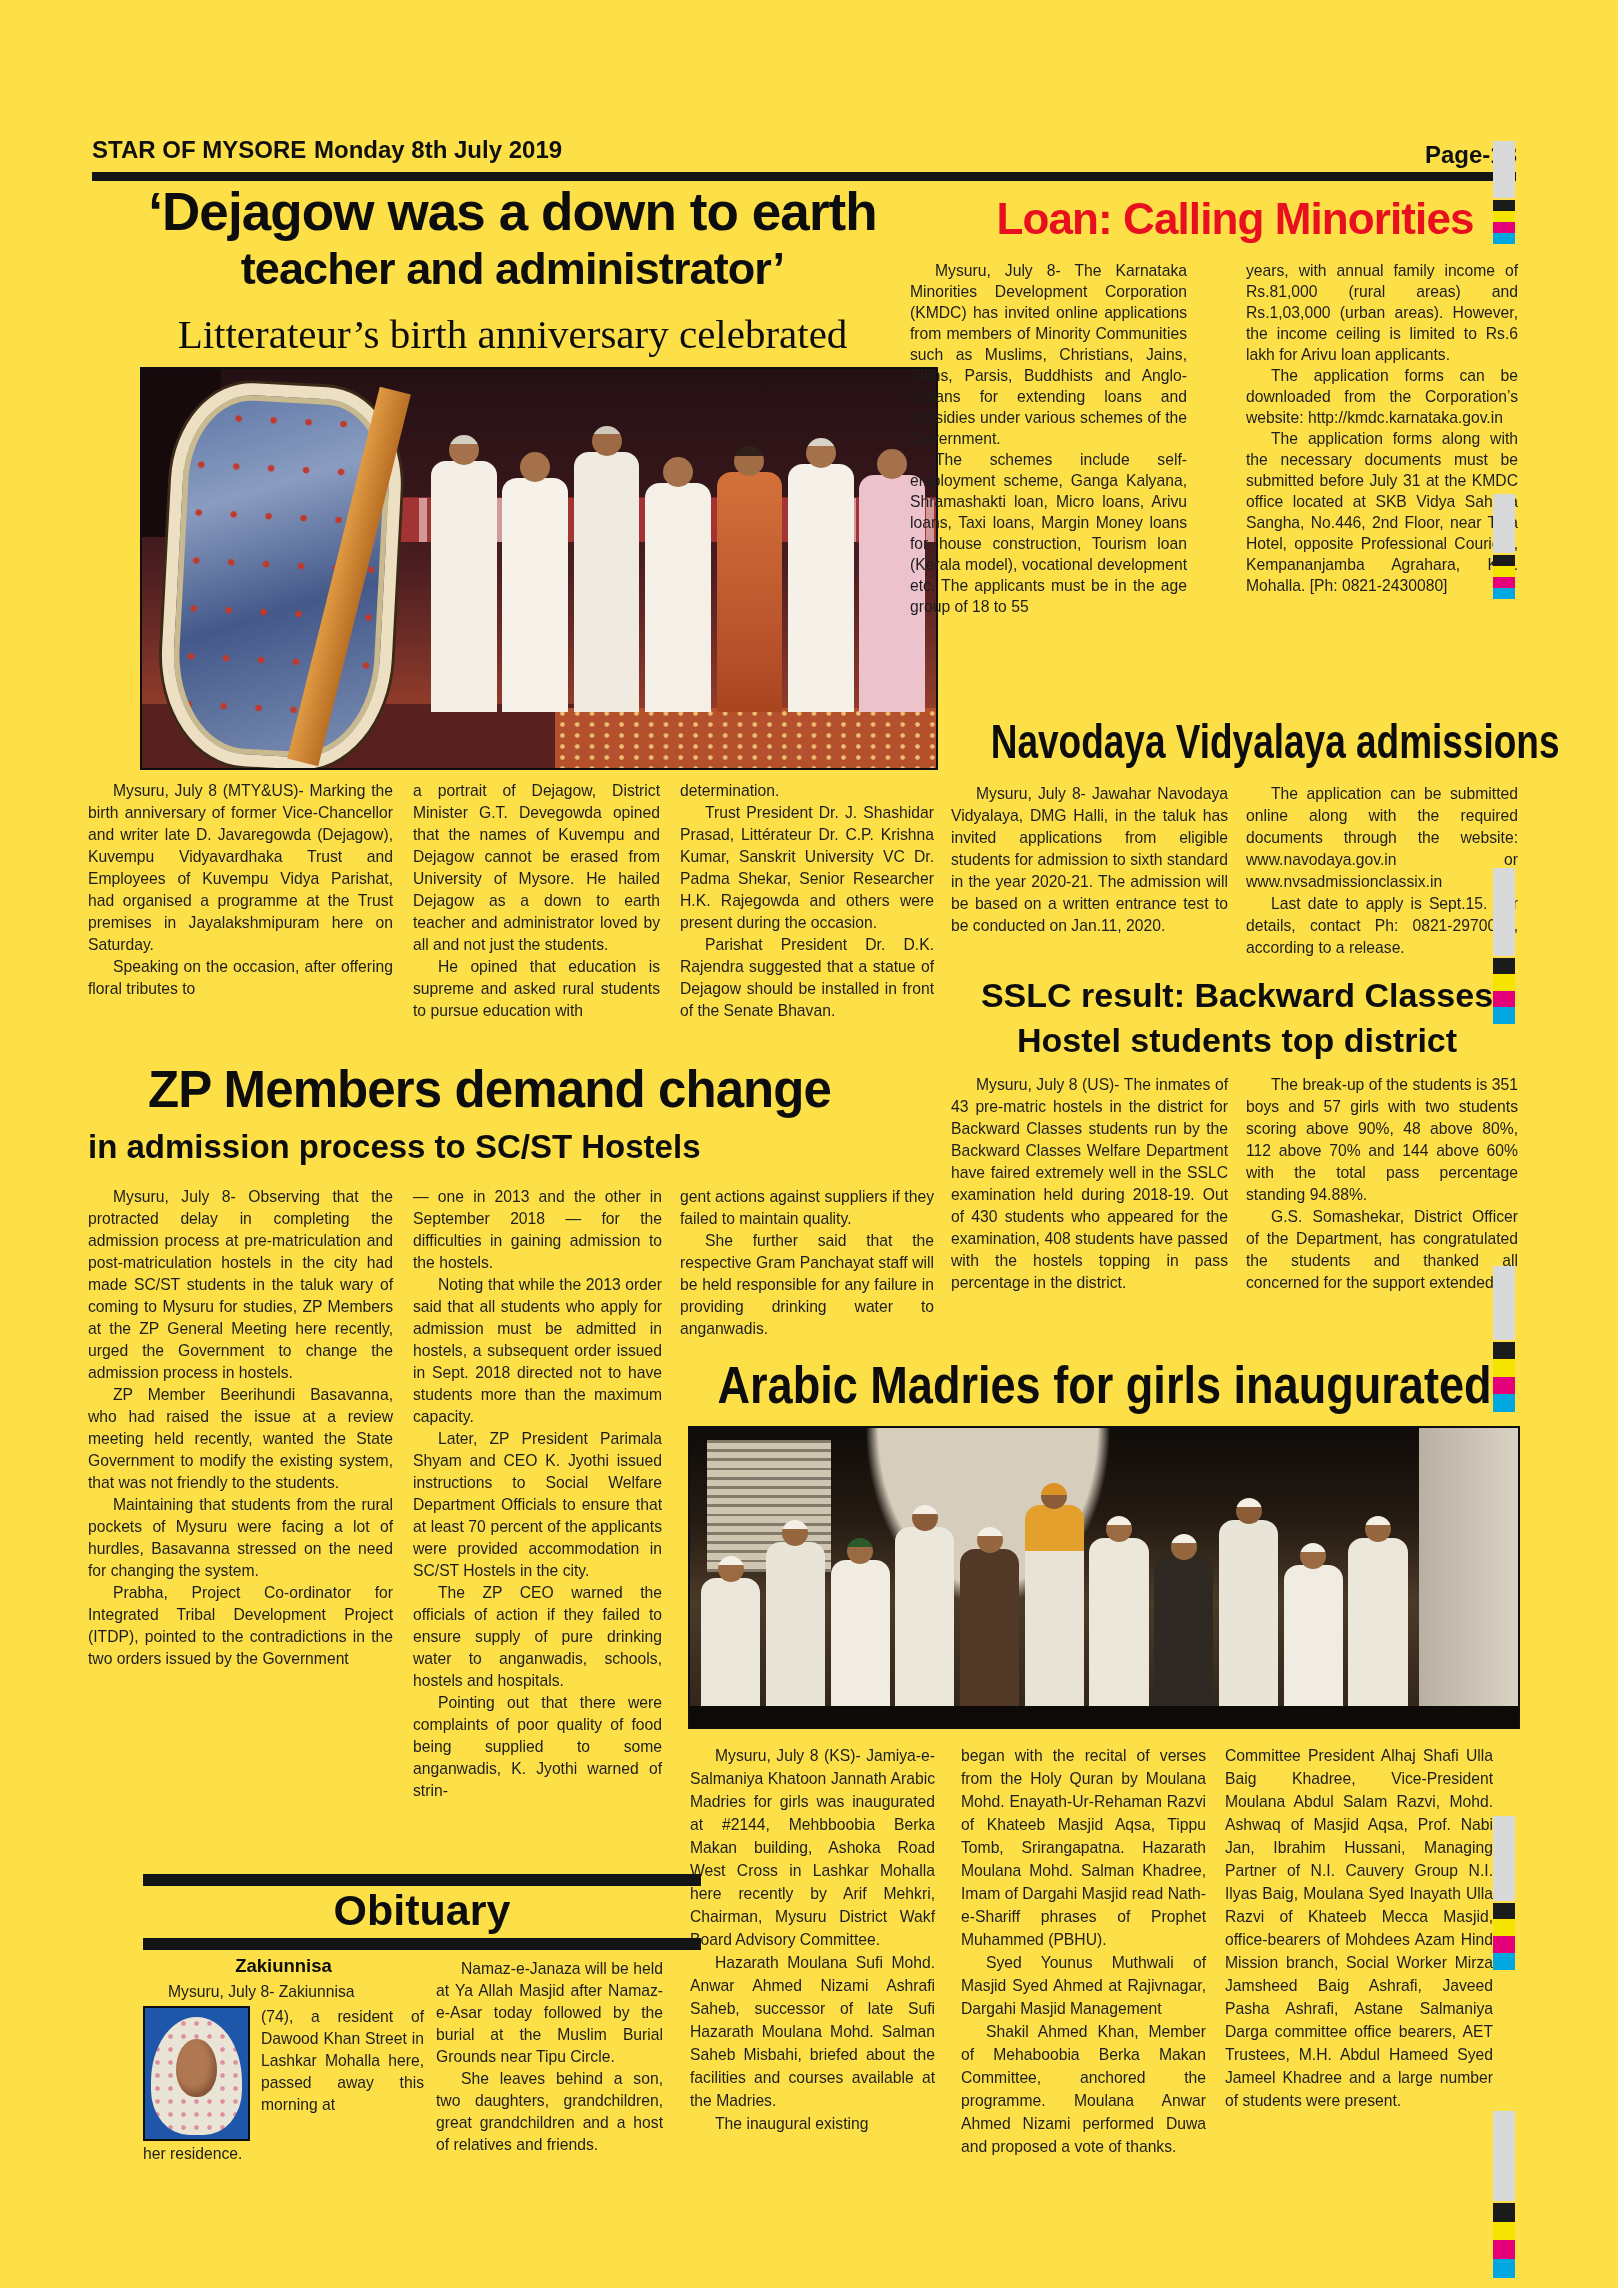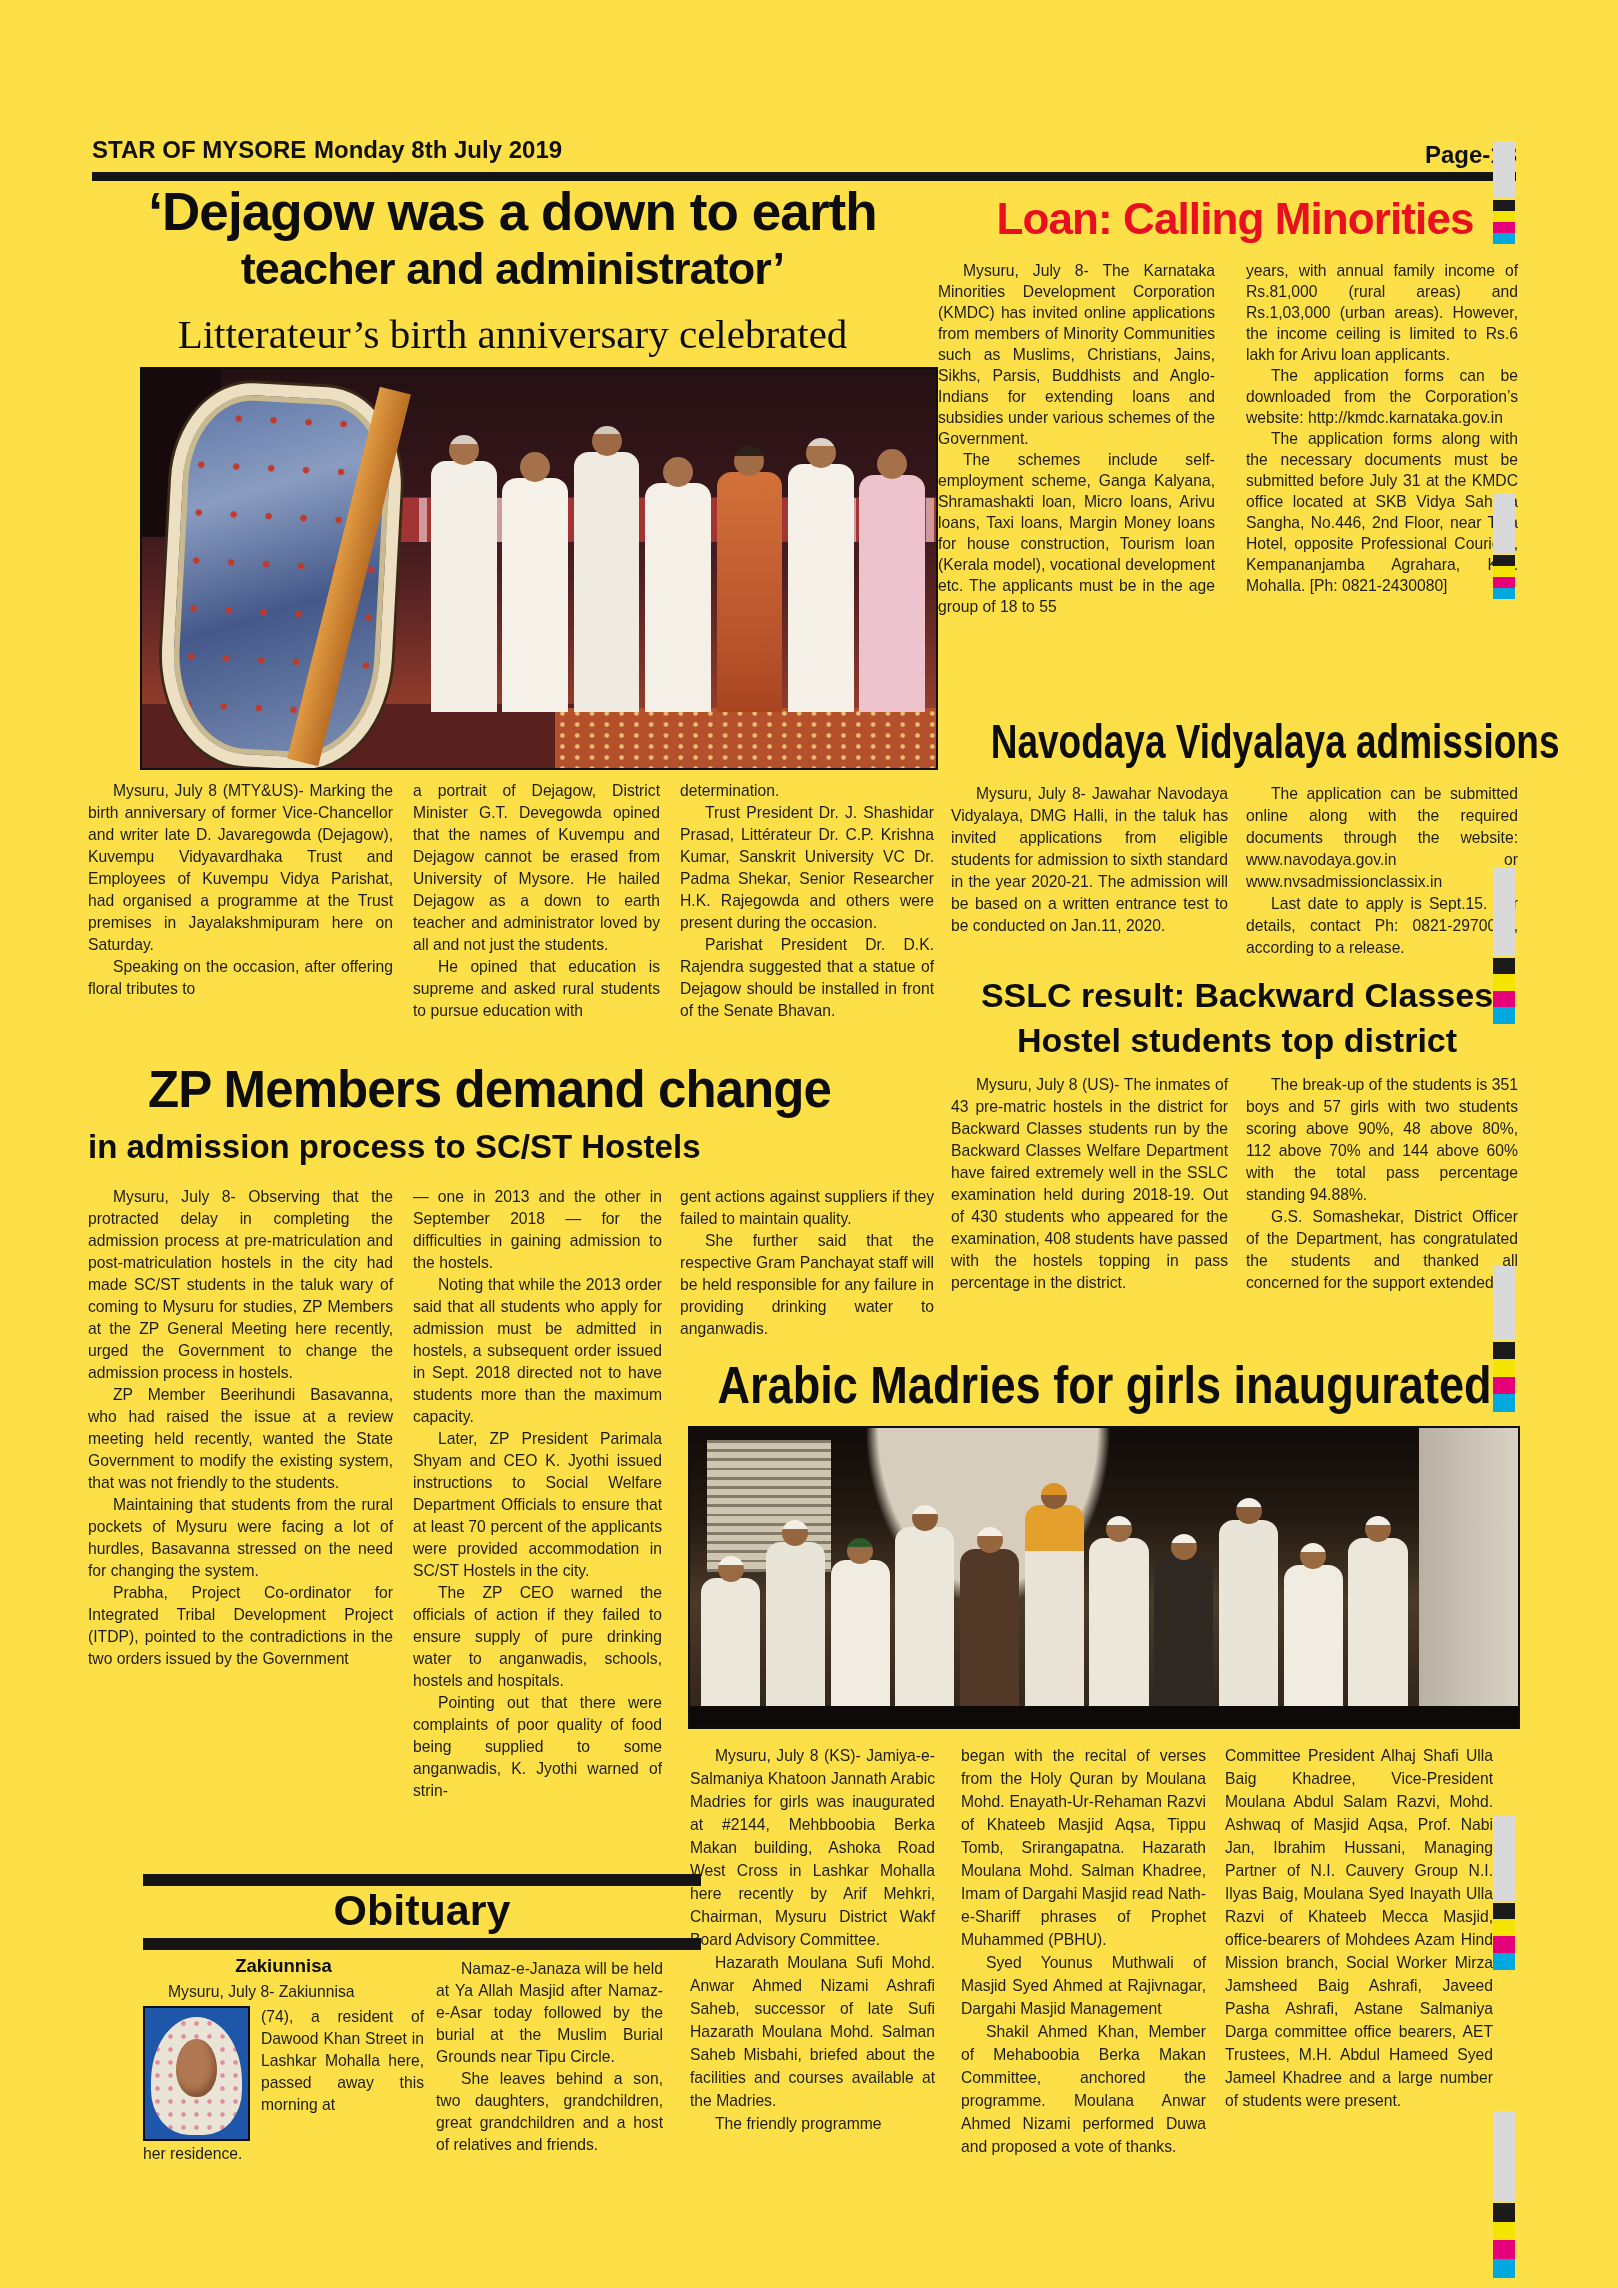--- a/index.html
+++ b/index.html
@@ -76,21 +76,21 @@
       <p class="para cont">a portrait of Dejagow, District Minister G.T. Devegowda opined that the names of Kuvempu and Dejagow cannot be erased from University of Mysore. He hailed Dejagow as a down to earth teacher and administrator loved by all and not just the students.</p>
       <p class="para">He opined that education is supreme and asked rural students to pursue education with</p>
     </div>
   <div class="col" style="left:680px;top:780px;width:254px">
       <p class="para cont">determination.</p>
       <p class="para">Trust President Dr. J. Shashidar Prasad, Littérateur Dr. C.P. Krishna Kumar, Sanskrit University VC Dr. Padma Shekar, Senior Researcher H.K. Rajegowda and others were present during the occasion.</p>
       <p class="para">Parishat President Dr. D.K. Rajendra suggested that a statue of Dejagow should be installed in front of the Senate Bhavan.</p>
     </div>
 
   <div class="headline" style="left:951px;top:194px;width:568px;font-size:44px;letter-spacing:-0.9px;color:#e8101e">Loan: Calling Minorities</div>
-  <div class="col" style="left:938px;top:260px;width:277px;line-height:21px">
+  <div class="col" style="left:910px;top:260px;width:277px;line-height:21px">
       <p class="para">Mysuru, July 8- The Karnataka Minorities Development Corporation (KMDC) has invited online applications from members of Minority Communities such as Muslims, Christians, Jains, Sikhs, Parsis, Buddhists and Anglo-Indians for extending loans and subsidies under various schemes of the Government.</p>
       <p class="para">The schemes include self-employment scheme, Ganga Kalyana, Shramashakti loan, Micro loans, Arivu loans, Taxi loans, Margin Money loans for house construction, Tourism loan (Kerala model), vocational development etc. The applicants must be in the age group of 18 to 55</p>
     </div>
   <div class="col" style="left:1246px;top:260px;width:272px;line-height:21px">
       <p class="para cont">years, with annual family income of Rs.81,000 (rural areas) and Rs.1,03,000 (urban areas). However, the income ceiling is limited to Rs.6 lakh for Arivu loan applicants.</p>
       <p class="para">The application forms can be downloaded from the Corporation’s website: http://kmdc.karnataka.gov.in</p>
       <p class="para">The application forms along with the necessary documents must be submitted before July 31 at the KMDC office located at SKB Vidya Sahaya Sangha, No.446, 2nd Floor, near Tara Hotel, opposite Professional Couriers, Kempananjamba Agrahara, K.R. Mohalla. [Ph: 0821-2430080]</p>
     </div>
 
   <div class="headline" style="left:951px;top:718px;width:568px;font-size:43px">
@@ -177,21 +177,21 @@
       <div class="person" style="height:80%;background:#ece7db">
           <div class="head sm" style="background:linear-gradient(180deg,#f3efe4 0 36%,#96663e 36%)"></div>
         </div>
     </div>
     <div class="shape" style="left:0;bottom:0;width:100%;height:7%;background:#0d0a07"></div>
   </div>
 
   <div class="col" style="left:690px;top:1744px;width:245px;line-height:23px">
       <p class="para">Mysuru, July 8 (KS)- Jamiya-e-Salmaniya Khatoon Jannath Arabic Madries for girls was inaugurated at #2144, Mehbboobia Berka Makan building, Ashoka Road West Cross in Lashkar Mohalla here recently by Arif Mehkri, Chairman, Mysuru District Wakf Board Advisory Committee.</p>
       <p class="para">Hazarath Moulana Sufi Mohd. Anwar Ahmed Nizami Ashrafi Saheb, successor of late Sufi Hazarath Moulana Mohd. Salman Saheb Misbahi, briefed about the facilities and courses available at the Madries.</p>
-      <p class="para">The friendly programme</p>
+      <p class="para">The inaugural existing</p>
     </div>
   <div class="col" style="left:961px;top:1744px;width:245px;line-height:23px">
       <p class="para cont">began with the recital of verses from the Holy Quran by Moulana Mohd. Enayath-Ur-Rehaman Razvi of Khateeb Masjid Aqsa, Tippu Tomb, Srirangapatna. Hazarath Moulana Mohd. Salman Khadree, Imam of Dargahi Masjid read Nath-e-Shariff phrases of Prophet Muhammed (PBHU).</p>
       <p class="para">Syed Younus Muthwali of Masjid Syed Ahmed at Rajivnagar, Dargahi Masjid Management</p>
       <p class="para">Shakil Ahmed Khan, Member of Mehaboobia Berka Makan Committee, anchored the programme. Moulana Anwar Ahmed Nizami performed Duwa and proposed a vote of thanks.</p>
     </div>
   <div class="col" style="left:1225px;top:1744px;width:268px;line-height:23px">
       <p class="para cont">Committee President Alhaj Shafi Ulla Baig Khadree, Vice-President Moulana Abdul Salam Razvi, Mohd. Ashwaq of Masjid Aqsa, Prof. Nabi Jan, Ibrahim Hussani, Managing Partner of N.I. Cauvery Group N.I. Ilyas Baig, Moulana Syed Inayath Ulla Razvi of Khateeb Mecca Masjid, office-bearers of Mohdees Azam Hind Mission branch, Social Worker Mirza Jamsheed Baig Ashrafi, Javeed Pasha Ashrafi, Astane Salmaniya Darga committee office bearers, AET Trustees, M.H. Abdul Hameed Syed Jameel Khadree and a large number of students were present.</p>
     </div>
 

